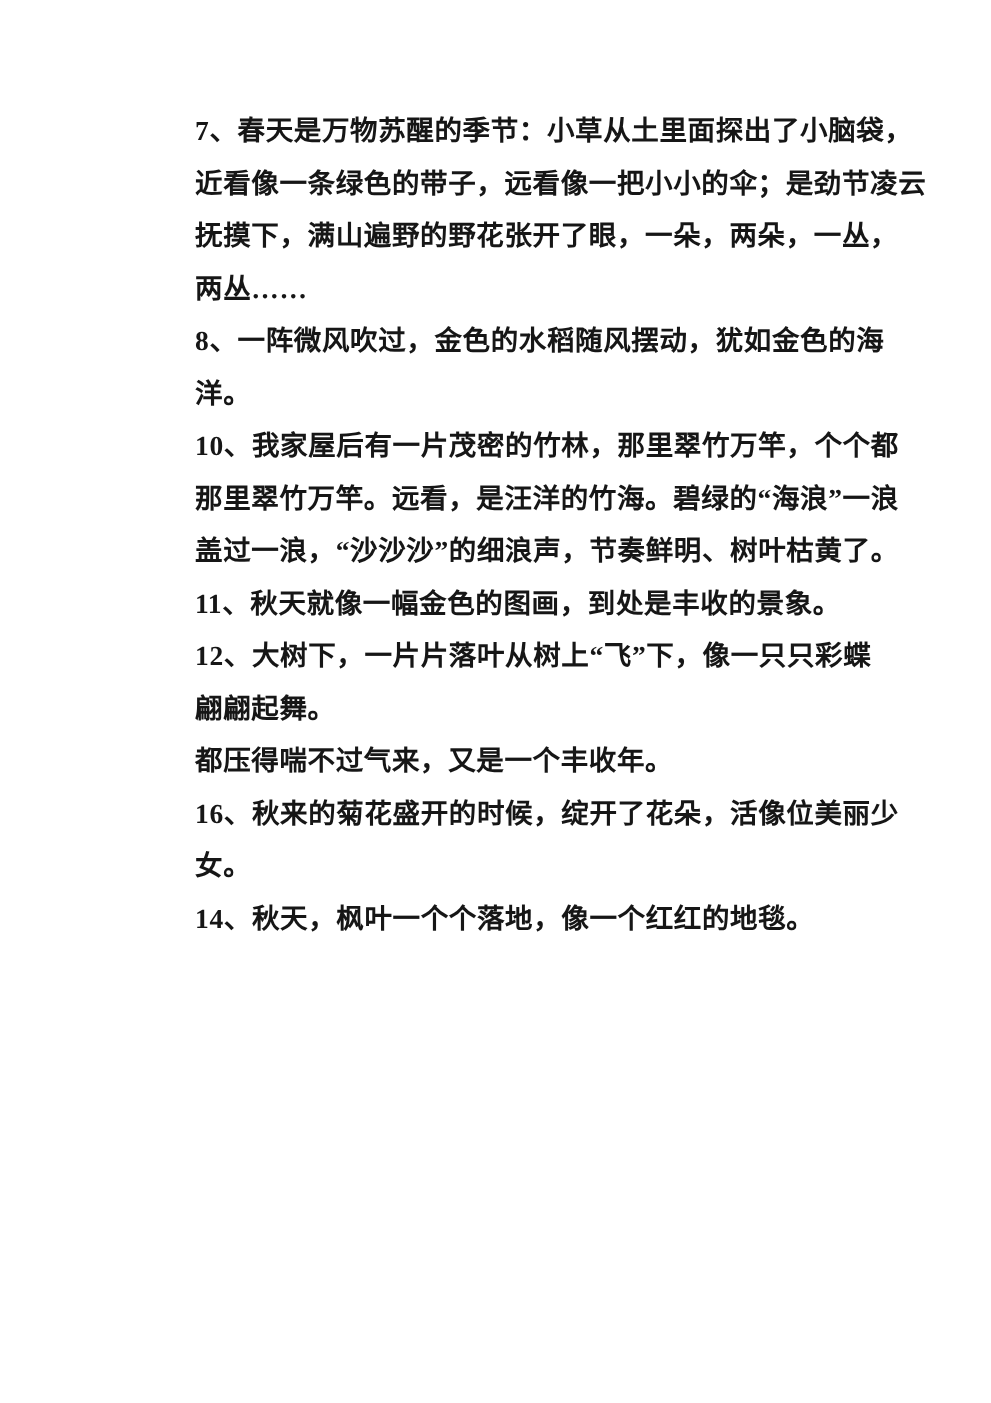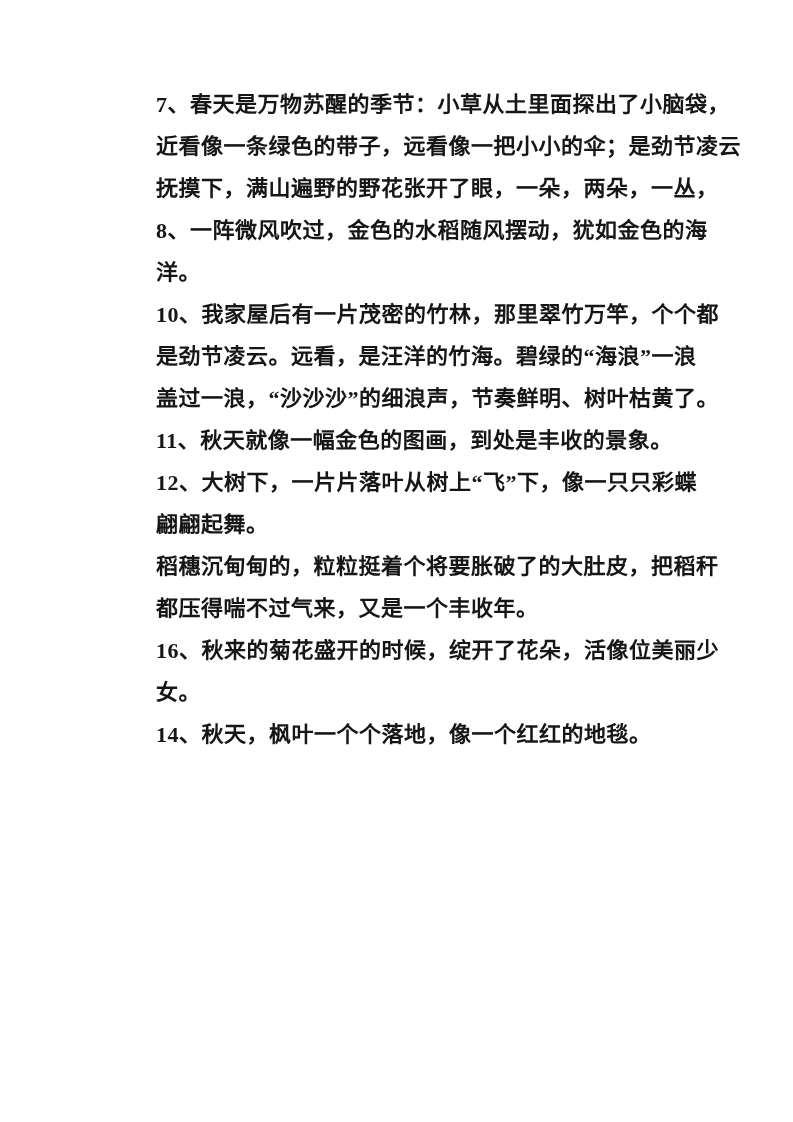--- a/index.html
+++ b/index.html
@@ -45,39 +45,39 @@
 </style>
 </head>
 <body>
 
 <div class="doc-page">
   <div class="text-block">
       <div class="paragraph">
         <div class="line">7、春天是万物苏醒的季节：小草从土里面探出了小脑袋，</div>
         <div class="line">近看像一条绿色的带子，远看像一把小小的伞；是劲节凌云</div>
         <div class="line">抚摸下，满山遍野的野花张开了眼，一朵，两朵，一丛，</div>
+        <div class="line">两丛……</div>
       </div>
       <div class="paragraph">
         <div class="line">8、一阵微风吹过，金色的水稻随风摆动，犹如金色的海</div>
         <div class="line">洋。</div>
       </div>
       <div class="paragraph">
         <div class="line">10、我家屋后有一片茂密的竹林，那里翠竹万竿，个个都</div>
-        <div class="line">是劲节凌云。远看，是汪洋的竹海。碧绿的“海浪”一浪</div>
+        <div class="line">那里翠竹万竿。远看，是汪洋的竹海。碧绿的“海浪”一浪</div>
         <div class="line">盖过一浪，“沙沙沙”的细浪声，节奏鲜明、树叶枯黄了。</div>
       </div>
       <div class="paragraph">
         <div class="line">11、秋天就像一幅金色的图画，到处是丰收的景象。</div>
       </div>
       <div class="paragraph">
         <div class="line">12、大树下，一片片落叶从树上“飞”下，像一只只彩蝶</div>
         <div class="line">翩翩起舞。</div>
       </div>
       <div class="paragraph">
-        <div class="line">稻穗沉甸甸的，粒粒挺着个将要胀破了的大肚皮，把稻秆</div>
         <div class="line">都压得喘不过气来，又是一个丰收年。</div>
       </div>
       <div class="paragraph">
         <div class="line">16、秋来的菊花盛开的时候，绽开了花朵，活像位美丽少</div>
         <div class="line">女。</div>
       </div>
       <div class="paragraph">
         <div class="line">14、秋天，枫叶一个个落地，像一个红红的地毯。</div>
       </div>
     </div>

